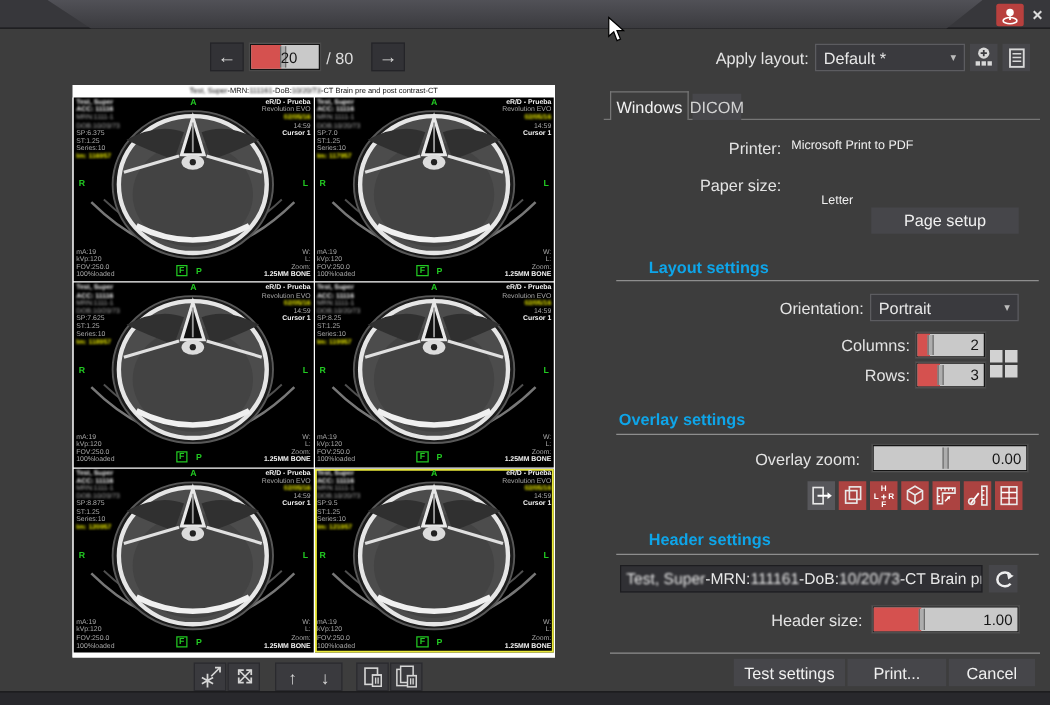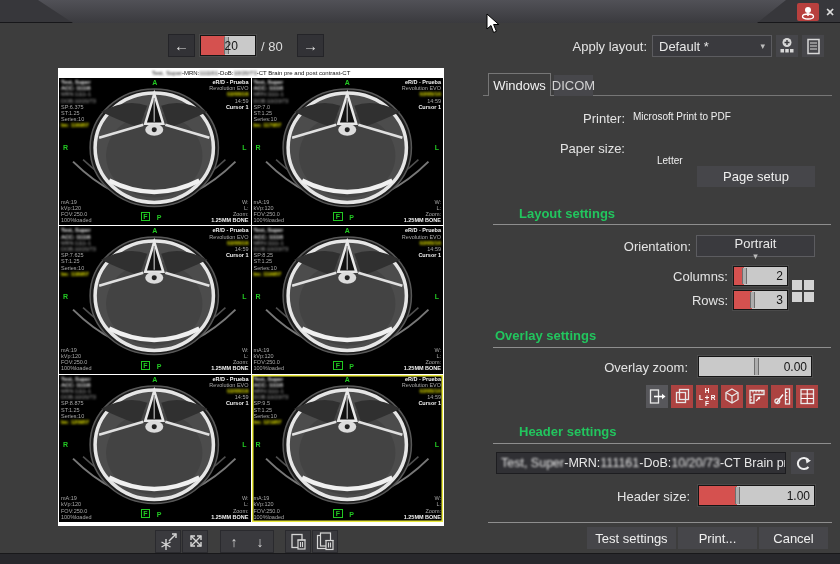--- a/index.html
+++ b/index.html
@@ -36,21 +36,21 @@
     border-left:1px solid #6e6e6e; border-right:1px solid #6e6e6e; }
   .slider .value { position:absolute; right:4px; top:50%; transform:translateY(-50%);
     font-size:12px; color:#151515; }
   #page-spinner { left:200px; top:35px; width:56px; height:21px; }
   #page-spinner .fill  { width:45%; } #page-spinner .thumb { left:23px; }
   #page-spinner .value { right:auto; left:56%; transform:translate(-50%,-50%); }
   #columns-slider { left:733px; top:266px; width:55px; height:20px; }
   #columns-slider .fill { width:18%; } #columns-slider .thumb { left:8px; }
   #rows-slider { left:733px; top:290px; width:55px; height:20px; }
   #rows-slider .fill { width:34%; } #rows-slider .thumb { left:16px; }
-  #overlay-zoom-slider { left:698px; top:356px; width:114px; height:21px; }
+  #overlay-zoom-slider { left:698px; top:356px; width:124px; height:21px; }
   #overlay-zoom-slider .fill { width:0; } #overlay-zoom-slider .thumb { left:55px; }
   #header-size-slider { left:698px; top:485px; width:117px; height:21px; }
   #header-size-slider .fill { width:33%; } #header-size-slider .thumb { left:36px; }
 
   
   .lbl { color:#e4e4e4; font-size:13px; text-align:right; }
   .val { color:#f0f0f0; font-size:10px; }
   .dropdown { background:#3a3a3e; border:1px solid #5c5c60; color:#e8e8e8; font-size:13px;
     display:flex; align-items:center; justify-content:space-between; padding:0 6px; }
   .dropdown .chev { color:#bcbcbc; font-size:9px; }
@@ -65,32 +65,32 @@
 
   
   #tab-windows { left:488px; top:73px; width:63px; height:23px; background:#3d3d3d;
     border:1px solid #767676; border-bottom:none; color:#f2f2f2; font-size:13px;
     display:flex; align-items:center; justify-content:center; z-index:2; }
   #tab-dicom { left:554px; top:75px; width:39px; height:21px; background:#47474b; color:#d2d2d2;
     font-size:13px; display:flex; align-items:center; justify-content:center; }
   #tabline { left:483px; top:95px; width:349px; height:1px; background:#767676; }
 
   .hr { height:1px; background:#8e8e8e; }
-  .section-title { color:#22c55e; font-size:13px; font-weight:bold;padding-left:23px; }
+  .section-title { color:#0ea5e9; font-size:13px; font-weight:bold;padding-left:23px; }
 
   #printer-label { left:496px; top:111px; width:129px; }
   #printer-value { left:633px; top:111px; }
   #paper-label { left:496px; top:141px; width:129px; }
   #paper-value { left:633px; top:155px;margin-left:24px; }
   #page-setup-button { left:697px; top:166px; width:118px; height:21px; }
 
   #layout-title { left:496px; top:206px; }
   #layout-hr { left:493px; top:224px; width:338px; }
   #orientation-label { left:540px; top:239px; width:151px;text-align:right; }
-  #orientation-dropdown { left:696px; top:235px; width:119px; height:22px;flex-direction:column; }
+  #orientation-dropdown { left:696px; top:235px; width:119px; height:22px; }
   #columns-label { left:600px; top:269px; width:128px; }
   #rows-label { left:600px; top:293px; width:128px; }
   #grid-button { left:792px; top:280px; width:23px; height:23px; }
   #grid-button .sq { position:absolute; width:10px; height:10px; background:#d2d2d2; }
 
   #overlay-title { left:472px; top:328px; }
   #overlay-hr { left:493px; top:347px; width:338px; }
   #overlay-zoom-label { left:540px; top:360px; width:148px; }
   .ov-btn { top:385px; width:22px; height:23px; display:flex; align-items:center; justify-content:center; }
   .red-bg { background:#ac4341; }

